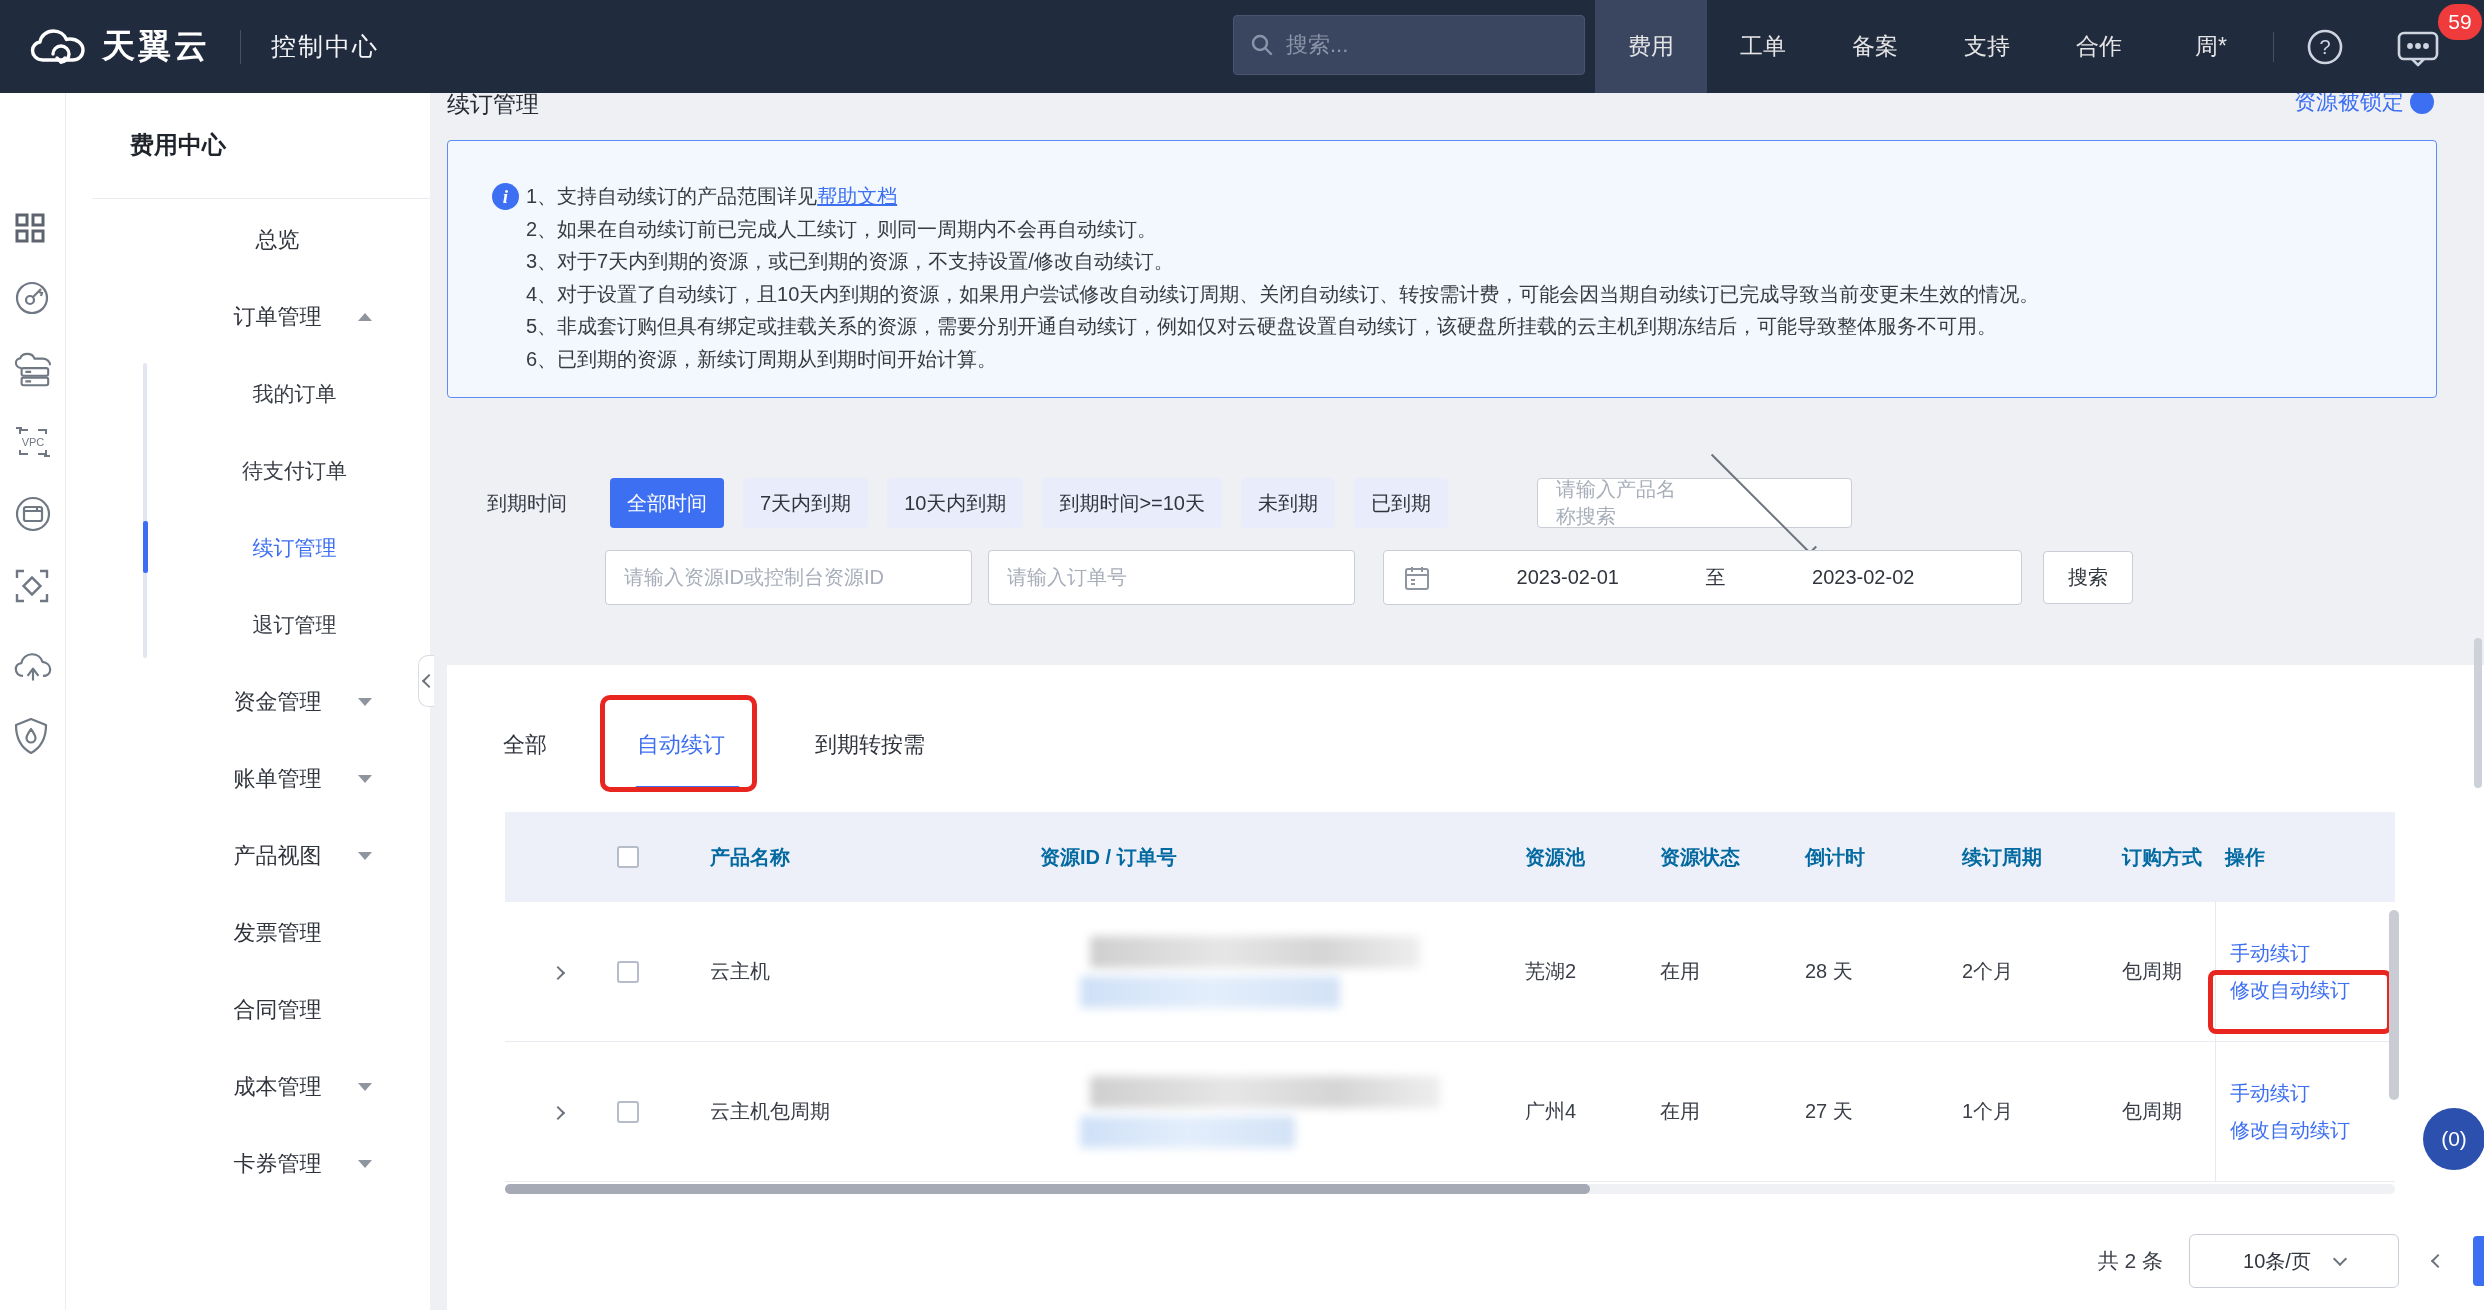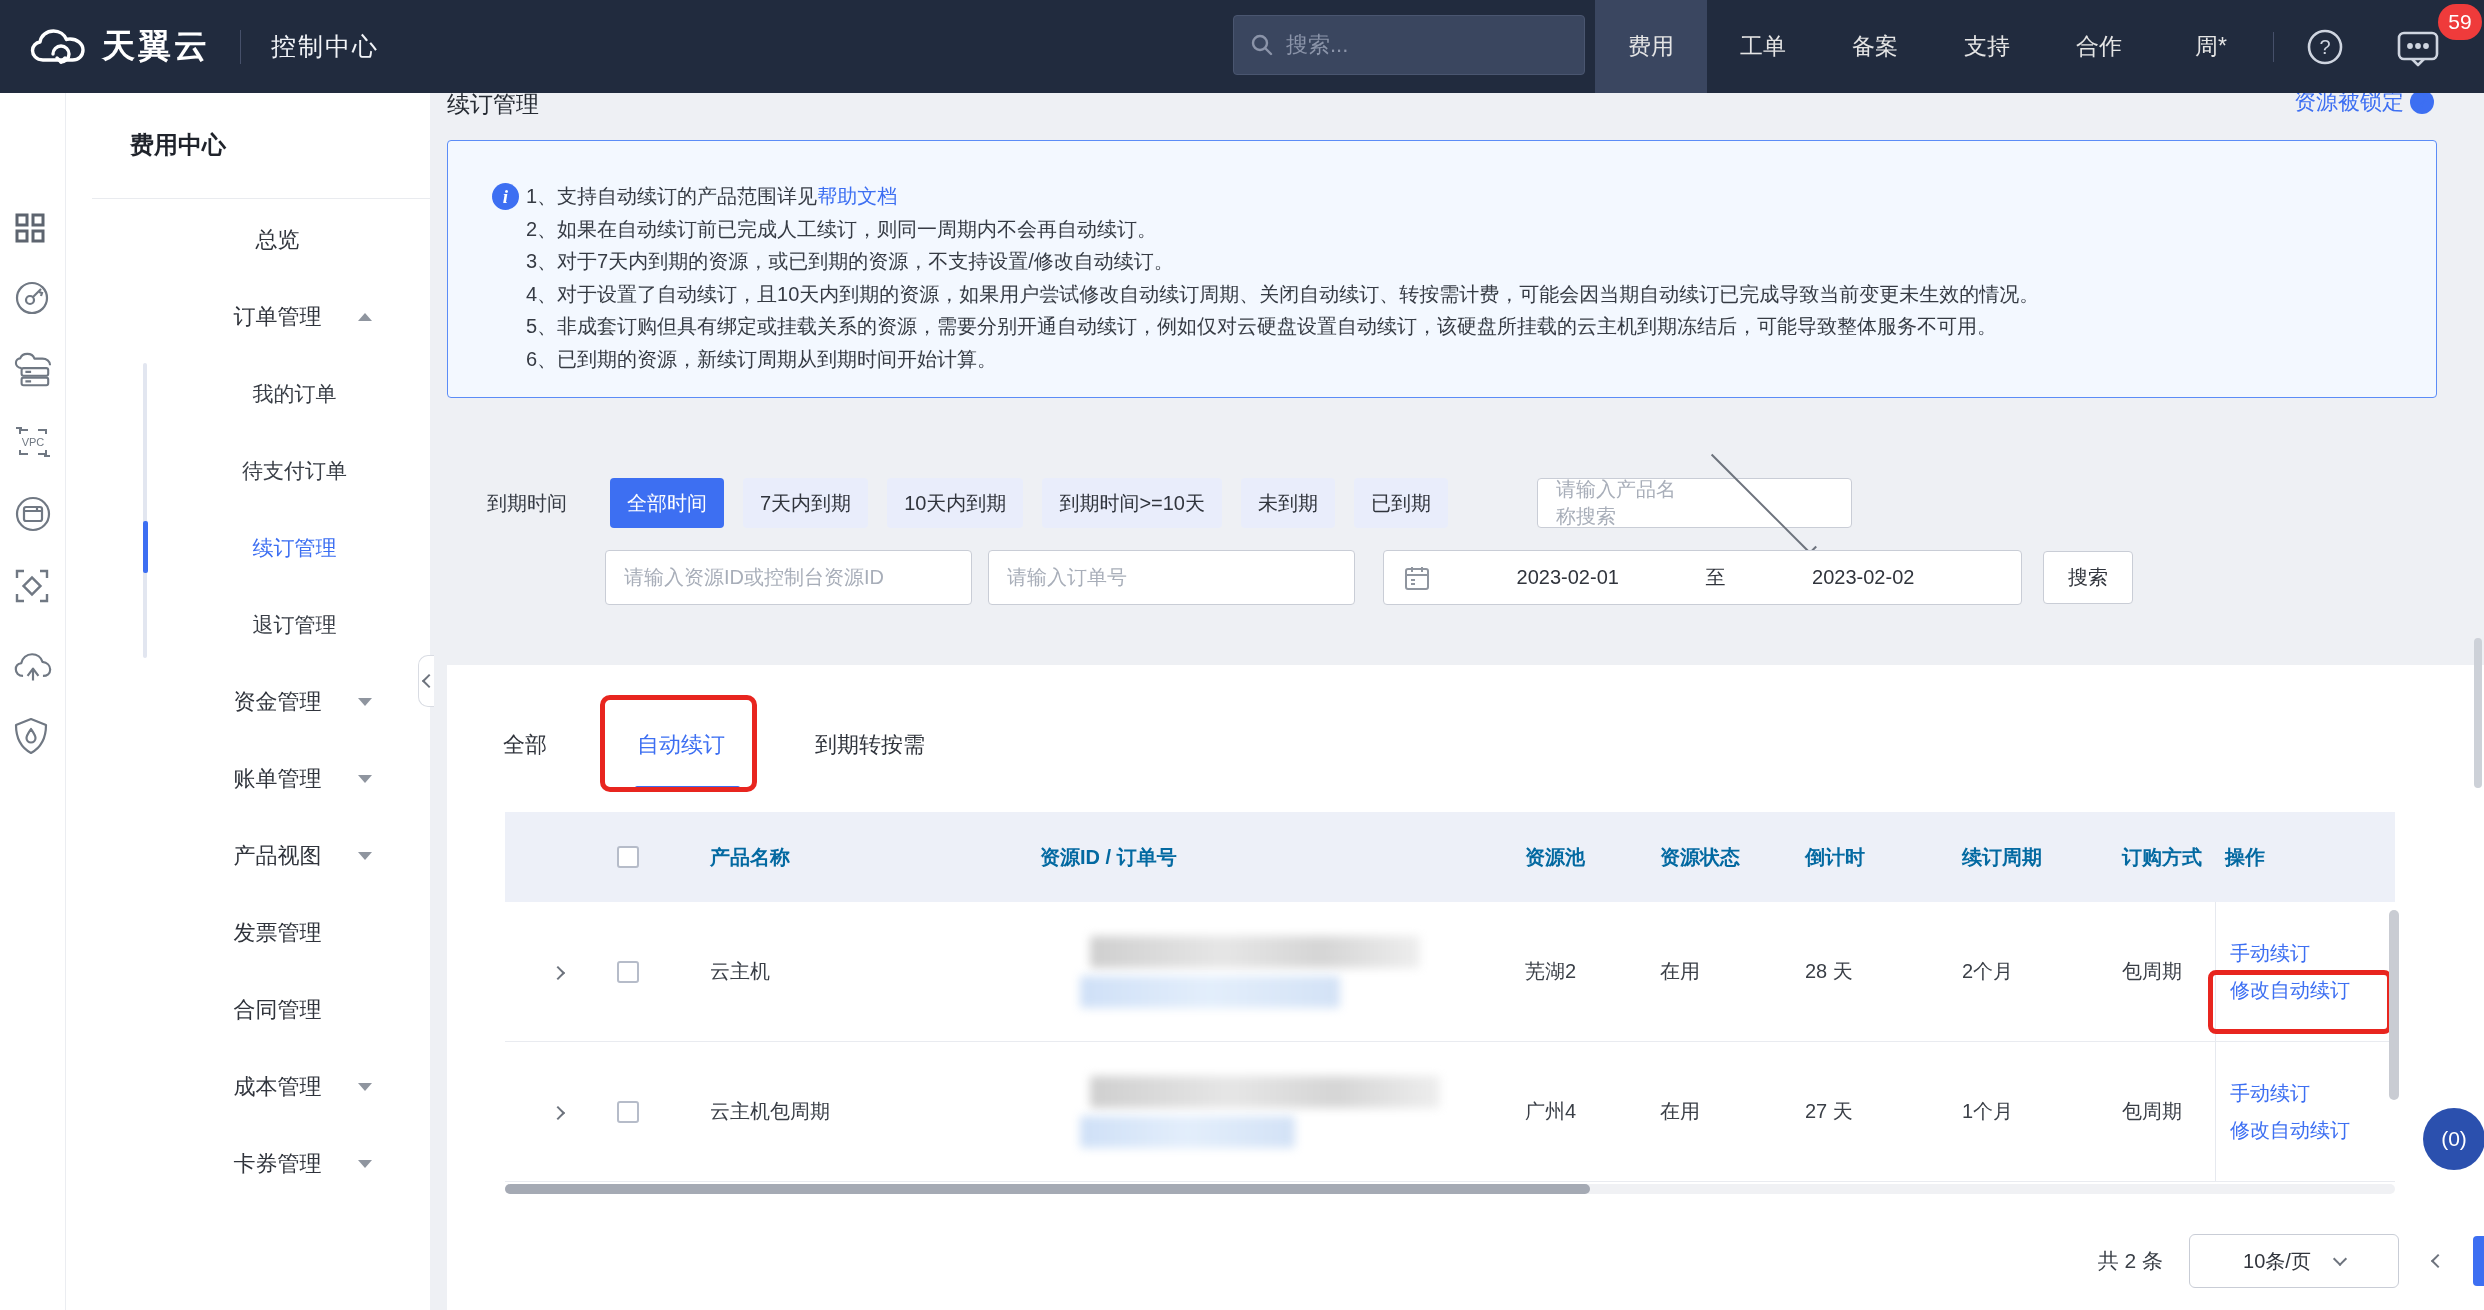--- a/index.html
+++ b/index.html
@@ -52,21 +52,21 @@
   .content { position:absolute; left:430px; top:93px; width:2054px; height:1217px; }
   .page-title { position:absolute; left:17px; top:-4px; font-size:23px; color:#262b33; }
   .lock-link { position:absolute; right:50px; top:-6px; display:flex; align-items:center; gap:6px; cursor:pointer; }
   .lock-link span { color:#3d6ff2; font-size:22px; }
   .qmark { width:24px; height:24px; border-radius:50%; background:#3d6ff2; color:#fff; font-size:17px; display:flex; align-items:center; justify-content:center; }
   
   .notice { position:absolute; left:17px; top:47px; width:1990px; height:258px; background:#f3f8ff; border:1px solid #5b8cf7; border-radius:4px; }
   .notice-icon { position:absolute; left:44px; top:42px; width:27px; height:27px; border-radius:50%; background:#3d6ff2; color:#fff; font-size:19px; font-weight:bold; display:flex; align-items:center; justify-content:center; font-family:"Liberation Serif","DejaVu Serif",serif; font-style:italic; }
   .notice-lines { position:absolute; left:78px; top:39px; right:30px; }
   .notice-line { font-size:20px; color:#363b44; line-height:32.6px; white-space:nowrap; }
-  .notice-link { color:#3d6ff2; cursor:pointer; }
+  .notice-link { color:#3d6ff2; text-decoration:underline; cursor:pointer; }
   
   .filter-label { position:absolute; left:57px; top:385px; height:50px; line-height:50px; font-size:20px; color:#363b44; }
   .filter-btns { position:absolute; left:180px; top:385px; display:flex; gap:19px; }
   .fbtn { height:50px; padding:0 17px; border-radius:4px; background:#e9edfb; color:#30343c; font-size:20px; display:flex; align-items:center; cursor:pointer; }
   .fbtn.active { background:#3d6ff2; color:#fff; }
   .product-select { position:absolute; left:1107px; top:385px; width:315px; height:50px; background:#fff; border:1px solid #c9cdd6; border-radius:4px; display:flex; align-items:center; padding:0 18px; cursor:pointer; }
   .product-select span { flex:1; color:#a8aeb9; font-size:20px; }
   .finput { position:absolute; top:457px; height:55px; background:#fff; border:1px solid #c9cdd6; border-radius:4px; font-size:20px; color:#30343c; padding:0 18px; font-family:inherit; outline:none; }
   .finput::placeholder { color:#a8aeb9; }
   .daterange { position:absolute; left:953px; top:457px; width:639px; height:55px; background:#fff; border:1px solid #c9cdd6; border-radius:4px; display:flex; align-items:center; padding:0 20px; cursor:pointer; }

